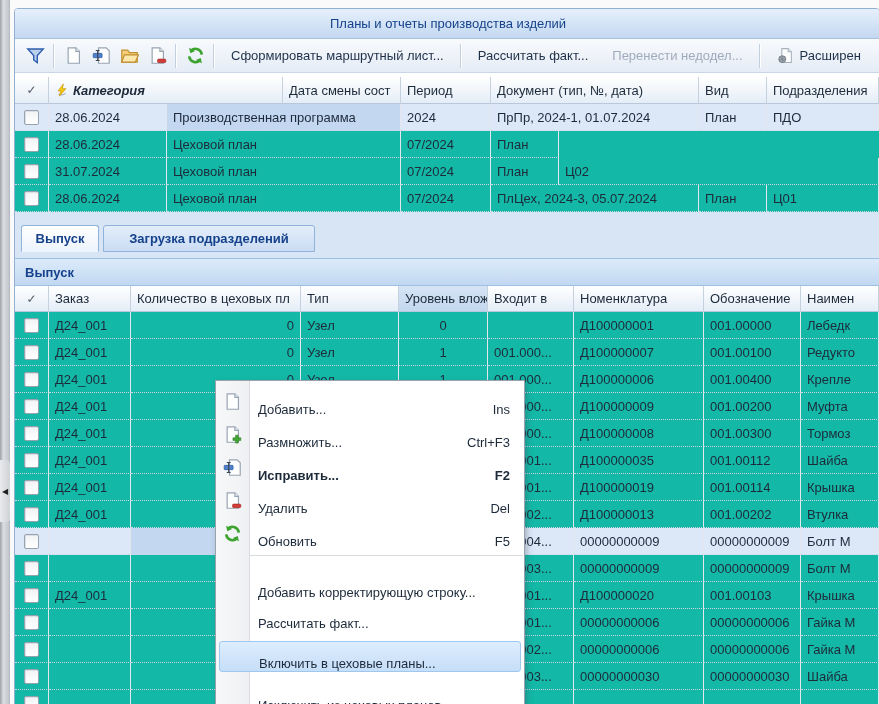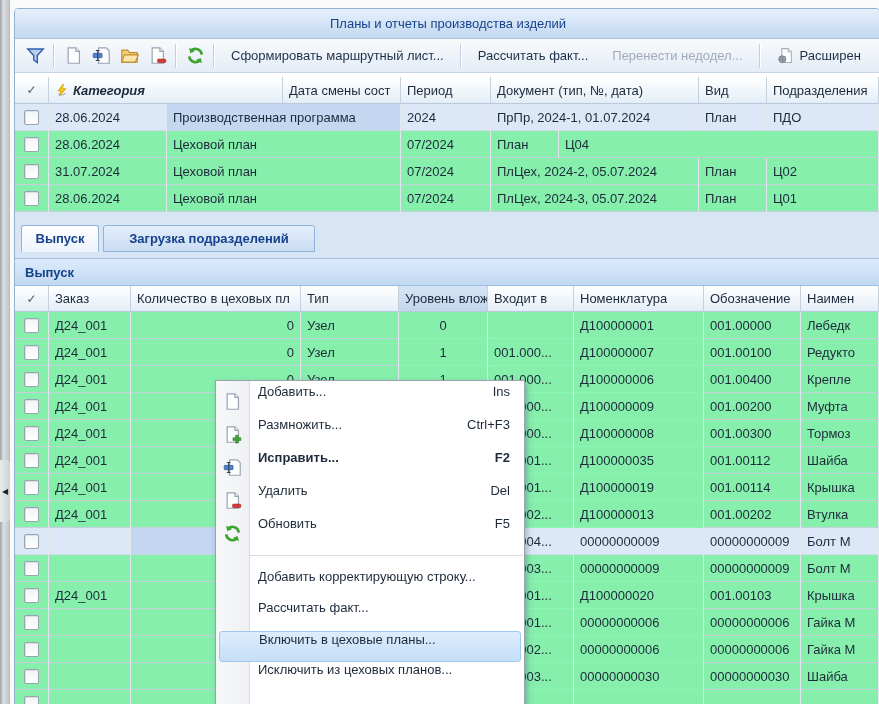--- a/index.html
+++ b/index.html
@@ -23,21 +23,21 @@
          background:linear-gradient(#f8fafc,#e5ecf6);border-bottom:1px solid #c9d6e6;padding-left:6px;box-sizing:border-box;}
   .tbtn{width:28px;height:28px;display:flex;align-items:center;justify-content:center;border-radius:3px;cursor:pointer;}
   .tsep{width:1px;height:24px;background:#c2cfdf;border-right:1px solid #fff;margin:0 4px;}
   .ttext{padding:0 12px;color:#1e3048;cursor:pointer;white-space:nowrap;}
   .ttext.disabled{color:#9fabbc;cursor:default;}
   .ttext.withicon{display:flex;align-items:center;gap:6px;}
   .i18{width:19px;height:19px;}
   .i16{width:17px;height:17px;}
   
   .grid{position:absolute;left:0;width:864px;}
-  .tr{display:flex;height:27px;background:#86efac;}
+  .tr{display:flex;height:27px;background:#14b8a6;}
   .th-row{display:flex;height:27px;}
   .td{box-sizing:border-box;display:flex;align-items:center;padding:0 6px;overflow:hidden;white-space:nowrap;
       border-right:1px solid #e2e7ee;border-bottom:1px dotted #ccd6e3;}
   .th{box-sizing:border-box;display:flex;align-items:center;padding:0 6px;overflow:hidden;white-space:nowrap;
       background:linear-gradient(#ffffff,#e4edf7);border-right:1px solid #c6d1de;border-bottom:1px solid #b9c8da;cursor:pointer;}
   .th.sorted{background:linear-gradient(#d6e4f5,#c2d7ee);}
   .center{justify-content:center;}
   .num{justify-content:flex-end;}
   .sel .td{background:#dce8f8;}
   .td.focus{background:#c3d7f1;}
@@ -56,28 +56,28 @@
   .tab.active{background:linear-gradient(#ffffff,#edf4fc);border-bottom-color:#edf4fc;}
   .tab.inactive{background:linear-gradient(#e4eefb,#cadcf3);}
   #section-head{position:absolute;left:0;top:249px;width:100%;height:28px;line-height:27px;box-sizing:border-box;
        background:linear-gradient(#dcebfb,#c1d8f1);border-top:1px solid #9dbfe4;border-bottom:1px solid #9dbfe4;
        color:#15428b;font-weight:bold;padding-left:10px;}
   
   #ctxmenu{position:absolute;left:215px;top:380px;width:310px;height:330px;background:#fff;
        border:1px solid #9aa3ad;box-shadow:2px 3px 6px rgba(60,70,90,.35);box-sizing:border-box;padding-top:3px;z-index:50;}
   #gutter{position:absolute;left:0;top:0;bottom:0;width:33px;background:linear-gradient(to right,#f7f8f9,#eef0f3);
        border-right:1px solid #d9dce0;}
-  .mi{position:relative;display:flex;align-items:flex-start;height:33px;padding:0 14px 0 42px;cursor:pointer;}
+  .mi{position:relative;display:flex;align-items:flex-end;height:33px;padding:0 14px 0 42px;cursor:pointer;}
   .mi2{height:31px;}
   .mi .mico{position:absolute;left:7px;top:50%;margin-top:-9px;}
   .mlabel{white-space:nowrap;}
   .mkey{margin-left:auto;padding-left:20px;}
   .mi.bold .mlabel,.mi.bold .mkey{font-weight:bold;}
   .mi.hl{background:linear-gradient(#ddedfd,#c6def8);border:1px solid #9ec8f0;border-radius:3px;
-       margin:0 3px;height:29px;padding-left:39px;}
+       margin:10px 3px;height:29px;padding-left:39px;}
   .msep{height:1px;background:#d8dbe0;margin:6px 1px;}
   .menu-pad{height:7px;}
 </style>
 </head>
 <body>
 
 <div id="rail">
   <div id="rail-handle">
     <span>◀</span>
   </div>
@@ -179,30 +179,28 @@
       <div class="td p6">ПДО</div>
     </div>
     <div class="tr">
       <div class="td p0 center">
           <span class="cb"></span>
         </div>
       <div class="td p1">28.06.2024</div>
       <div class="td p2">Цеховой план</div>
       <div class="td p3">07/2024</div>
       <div class="td p5">План</div>
-      <div class="td p6">Ц04</div>
     </div>
     <div class="tr">
       <div class="td p0 center">
           <span class="cb"></span>
         </div>
       <div class="td p1">31.07.2024</div>
       <div class="td p2">Цеховой план</div>
       <div class="td p3">07/2024</div>
-      <div class="td p4">ПлЦех, 2024-2, 05.07.2024</div>
       <div class="td p5">План</div>
       <div class="td p6">Ц02</div>
     </div>
     <div class="tr">
       <div class="td p0 center">
           <span class="cb"></span>
         </div>
       <div class="td p1">28.06.2024</div>
       <div class="td p2">Цеховой план</div>
       <div class="td p3">07/2024</div>

